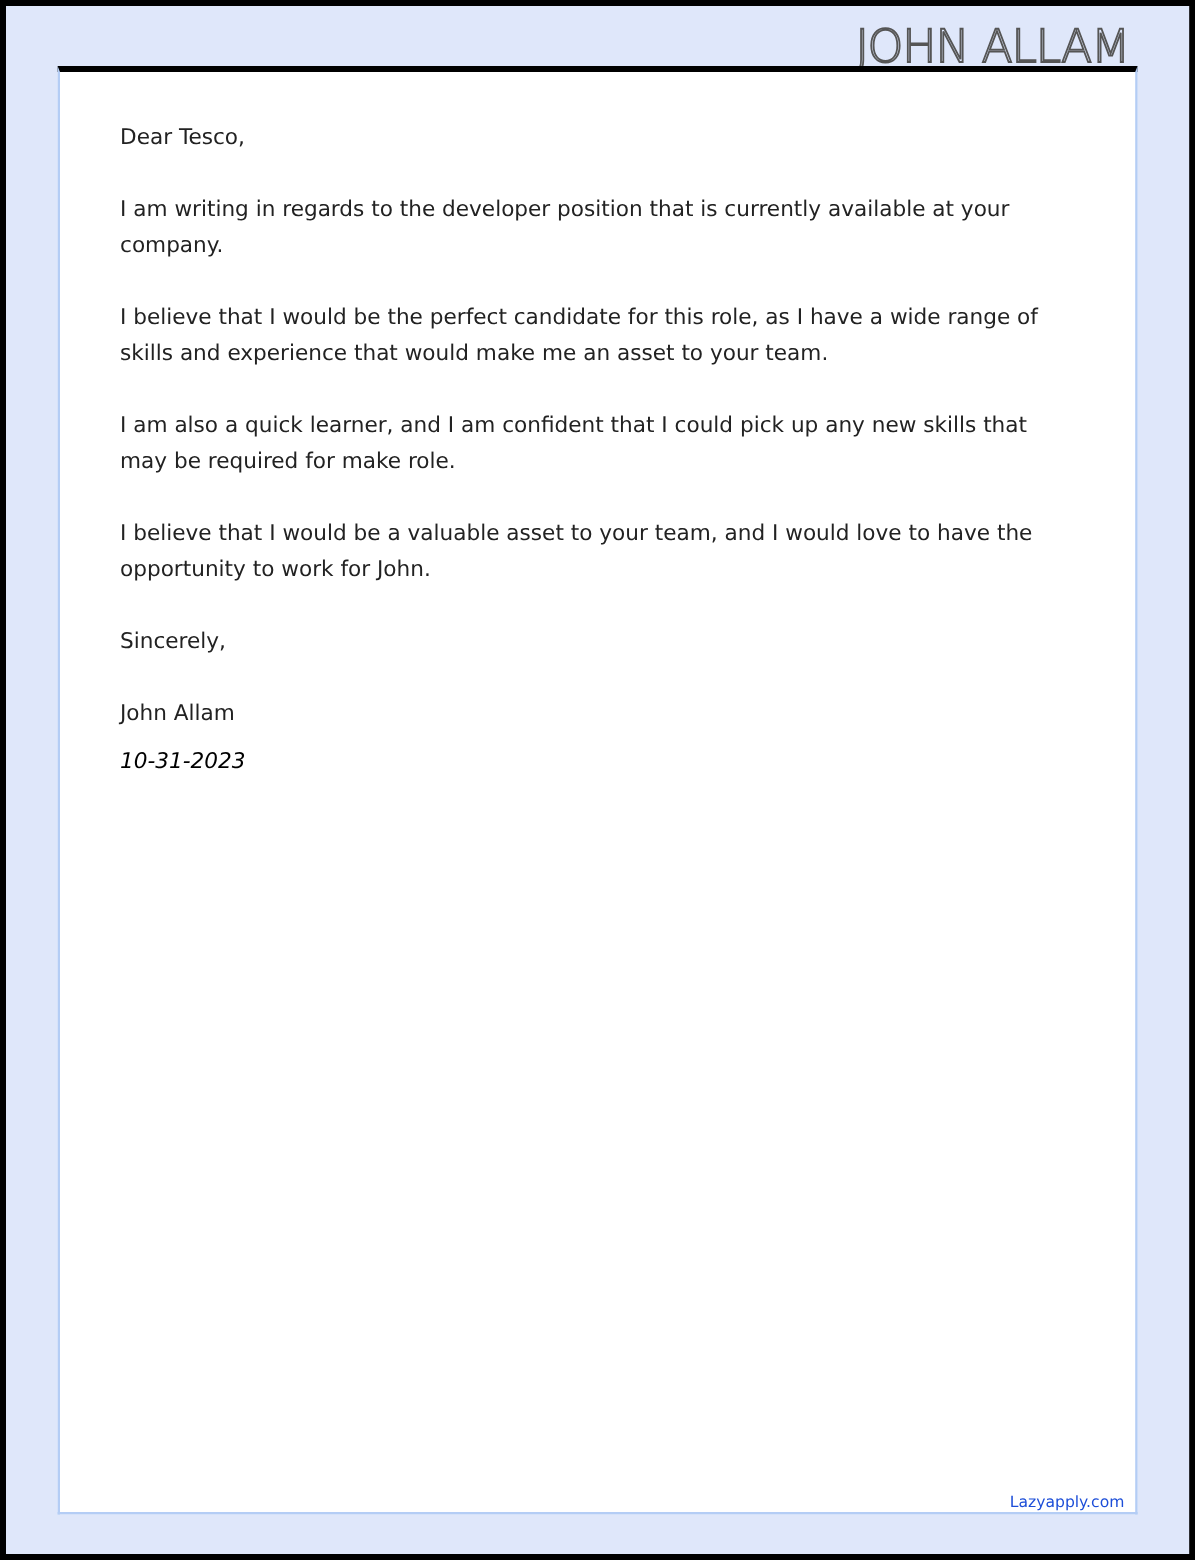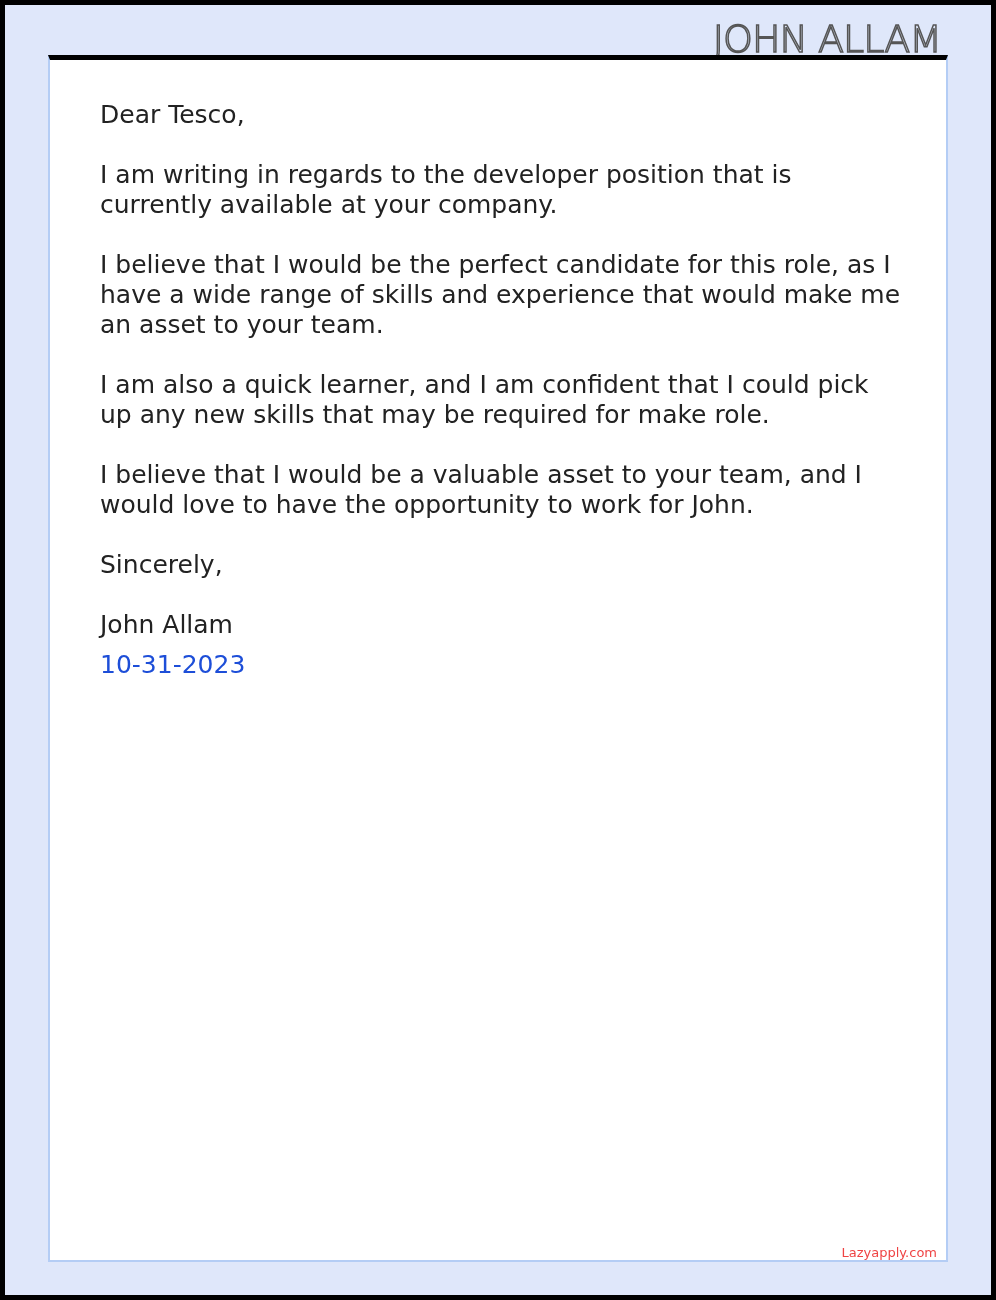--- a/index.html
+++ b/index.html
@@ -14,25 +14,25 @@
     font-size: 38px; letter-spacing: -1px; line-height: 40px;
     color: #dfe7fa; -webkit-text-stroke: 1.5px #555;
   }
   .paper {
     position: absolute; left: 43px; top: 50px; width: 900px; height: 1207px;
     box-sizing: border-box; background: #fff;
     border-left: 2px solid #b4cdf5; border-right: 2px solid #b4cdf5; border-bottom: 2px solid #b4cdf5;
     border-top: 5px solid #000;
   }
   .body { position: absolute; left: 50px; top: 40px; width: 800px;
-    font-size: 25px; line-height: 30px; color: #222; }
+    font-size: 18px; line-height: 30px; color: #222; }
   .body p { margin: 0 0 30px 0; }
   .body p.sig { margin-bottom: 10px; }
-  .date { color: #1d4ed8; }
-  .footer { position: absolute; right: 9px; bottom: 0px; font-size: 13px; color: #ef4444; }
+  .date { color: #000000; font-style: italic; }
+  .footer { position: absolute; right: 9px; bottom: 0px; font-size: 13px; color: #1d4ed8; }
 </style>
 </head>
 <body>
 
 <div class="name">JOHN ALLAM</div>
 
 <div class="paper">
   <div class="body">
     <p>Dear Tesco,</p>
     <p>I am writing in regards to the developer position that is currently available at your company.</p>

